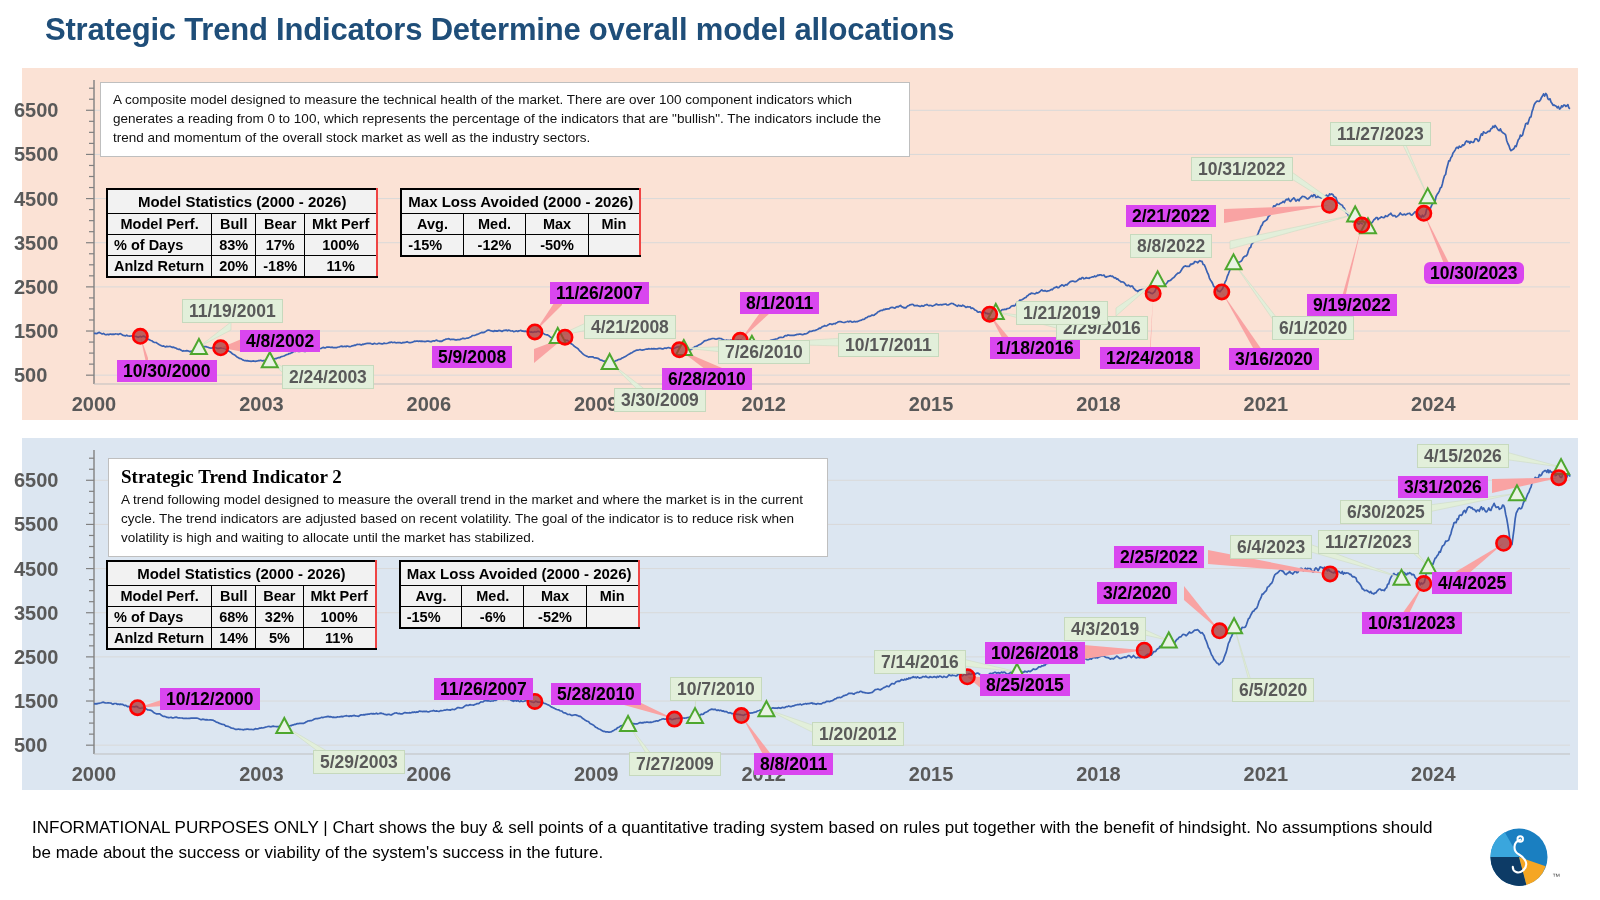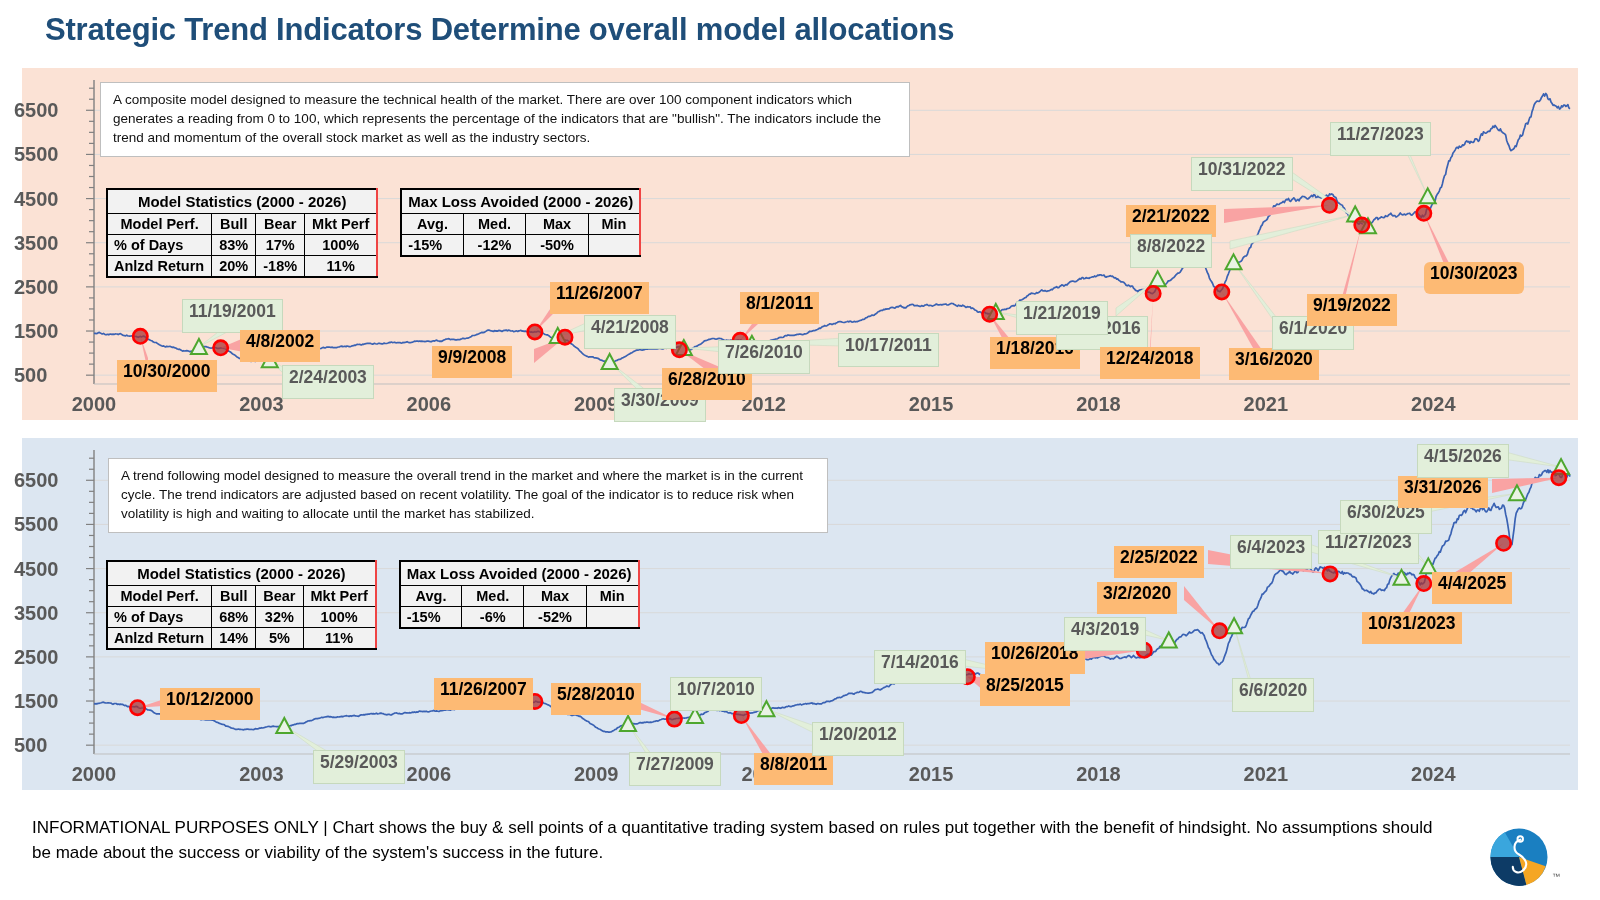--- a/index.html
+++ b/index.html
@@ -83,25 +83,25 @@
   table.stats tr:last-child td { border-bottom: 2px solid #000; }
   table.stats tr:first-child td { border-top: 2px solid #000; }
   table.stats td:first-child { border-left: 2px solid #000; }
   table.stats td:last-child { border-right: 2px solid #ef4444; }
 
   
   .lab {
     position: absolute;
     font-size: 17.5px;
     font-weight: bold;
-    padding: 1px 6px 10px 6px;
+    padding: 1px 6px 0 6px;
     white-space: nowrap;
     line-height: 1.22;
   }
-  .lab.sell { background: #fdba74; color: #000; border: 0; }
+  .lab.sell { background: #d946ef; color: #000; border: 0; }
   .lab.buy  { background: #e2efda; color: #595959; border: 1px solid #c6d9bd; }
 
   
   .footer {
     position: absolute; left: 32px; top: 816px; width: 1420px;
     font-size: 17px; line-height: 1.45; color: #000;
   }
   .logo { position: absolute; left: 1488px; top: 826px; width: 62px; height: 62px; }
   .logo-tm { position:absolute; left:1552px; top:872px; font-size:8px; color:#555; }
 </style>
@@ -272,21 +272,21 @@
           </tbody>
       </table>
     </div>
 
     <div id="p1labels">
         <div class="lab sell" style="left: 95px; top: 292px;">10/30/2000</div>
         <div class="lab buy" style="left: 160px; top: 231px;">11/19/2001</div>
         <div class="lab sell" style="left: 218px; top: 262px;">4/8/2002</div>
         <div class="lab buy" style="left: 260px; top: 297px;">2/24/2003</div>
         <div class="lab sell" style="left: 528px; top: 214px;">11/26/2007</div>
-        <div class="lab sell" style="left: 410px; top: 278px;">9/9/2008</div>
+        <div class="lab sell" style="left: 410px; top: 278px;">5/9/2008</div>
         <div class="lab buy" style="left: 562px; top: 247px;">4/21/2008</div>
         <div class="lab buy" style="left: 592px; top: 320px;">3/30/2009</div>
         <div class="lab sell" style="left: 640px; top: 300px;">6/28/2010</div>
         <div class="lab buy" style="left: 696px; top: 272px;">7/26/2010</div>
         <div class="lab sell" style="left: 718px; top: 224px;">8/1/2011</div>
         <div class="lab buy" style="left: 816px; top: 265px;">10/17/2011</div>
         <div class="lab sell" style="left: 968px; top: 269px;">1/18/2016</div>
         <div class="lab buy" style="left: 1034px; top: 248px;">2/29/2016</div>
         <div class="lab sell" style="left: 1078px; top: 279px;">12/24/2018</div>
         <div class="lab buy" style="left: 994px; top: 233px;">1/21/2019</div>
@@ -401,20 +401,21 @@
         <div class="xlab" style="left: 406.82px; bottom: 4px;">2006</div>
         <div class="xlab" style="left: 574.231px; bottom: 4px;">2009</div>
         <div class="xlab" style="left: 741.641px; bottom: 4px;">2012</div>
         <div class="xlab" style="left: 909.051px; bottom: 4px;">2015</div>
         <div class="xlab" style="left: 1076.46px; bottom: 4px;">2018</div>
         <div class="xlab" style="left: 1243.87px; bottom: 4px;">2021</div>
         <div class="xlab" style="left: 1411.28px; bottom: 4px;">2024</div>
       </div>
 
     <div class="infobox" style="left:86px; top:20px; width:720px;">
+      <h3>Strategic Trend Indicator 2</h3>
       <p>A trend following model designed to measure the overall trend in the market and where the market is in the current cycle. The trend indicators are adjusted based on recent volatility. The goal of the indicator is to reduce risk when volatility is high and waiting to allocate until the market has stabilized.</p>
     </div>
 
     <div class="stats-wrap" style="left:84px; top:122px;">
       <table class="stats">
         <tbody id="p2stats">
             <tr>
               <td class="cap" colspan="4">Model Statistics (2000 - 2026)</td>
             </tr>
             <tr>
@@ -465,21 +466,21 @@
         <div class="lab sell" style="left: 529px; top: 245px;">5/28/2010</div>
         <div class="lab buy" style="left: 607px; top: 314px;">7/27/2009</div>
         <div class="lab buy" style="left: 648px; top: 239px;">10/7/2010</div>
         <div class="lab sell" style="left: 732px; top: 315px;">8/8/2011</div>
         <div class="lab buy" style="left: 790px; top: 284px;">1/20/2012</div>
         <div class="lab buy" style="left: 852px; top: 212px;">7/14/2016</div>
         <div class="lab sell" style="left: 958px; top: 236px;">8/25/2015</div>
         <div class="lab sell" style="left: 963px; top: 204px;">10/26/2018</div>
         <div class="lab buy" style="left: 1042px; top: 179px;">4/3/2019</div>
         <div class="lab sell" style="left: 1075px; top: 144px;">3/2/2020</div>
-        <div class="lab buy" style="left: 1210px; top: 240px;">6/6/2020</div>
+        <div class="lab buy" style="left: 1210px; top: 240px;">6/5/2020</div>
         <div class="lab sell" style="left: 1092px; top: 108px;">2/25/2022</div>
         <div class="lab buy" style="left: 1208px; top: 97px;">6/4/2023</div>
         <div class="lab buy" style="left: 1296px; top: 92px;">11/27/2023</div>
         <div class="lab sell" style="left: 1340px; top: 174px;">10/31/2023</div>
         <div class="lab buy" style="left: 1318px; top: 62px;">6/30/2025</div>
         <div class="lab sell" style="left: 1410px; top: 134px;">4/4/2025</div>
         <div class="lab sell" style="left: 1376px; top: 38px;">3/31/2026</div>
         <div class="lab buy" style="left: 1395px; top: 6px;">4/15/2026</div>
       </div>
   </div>

